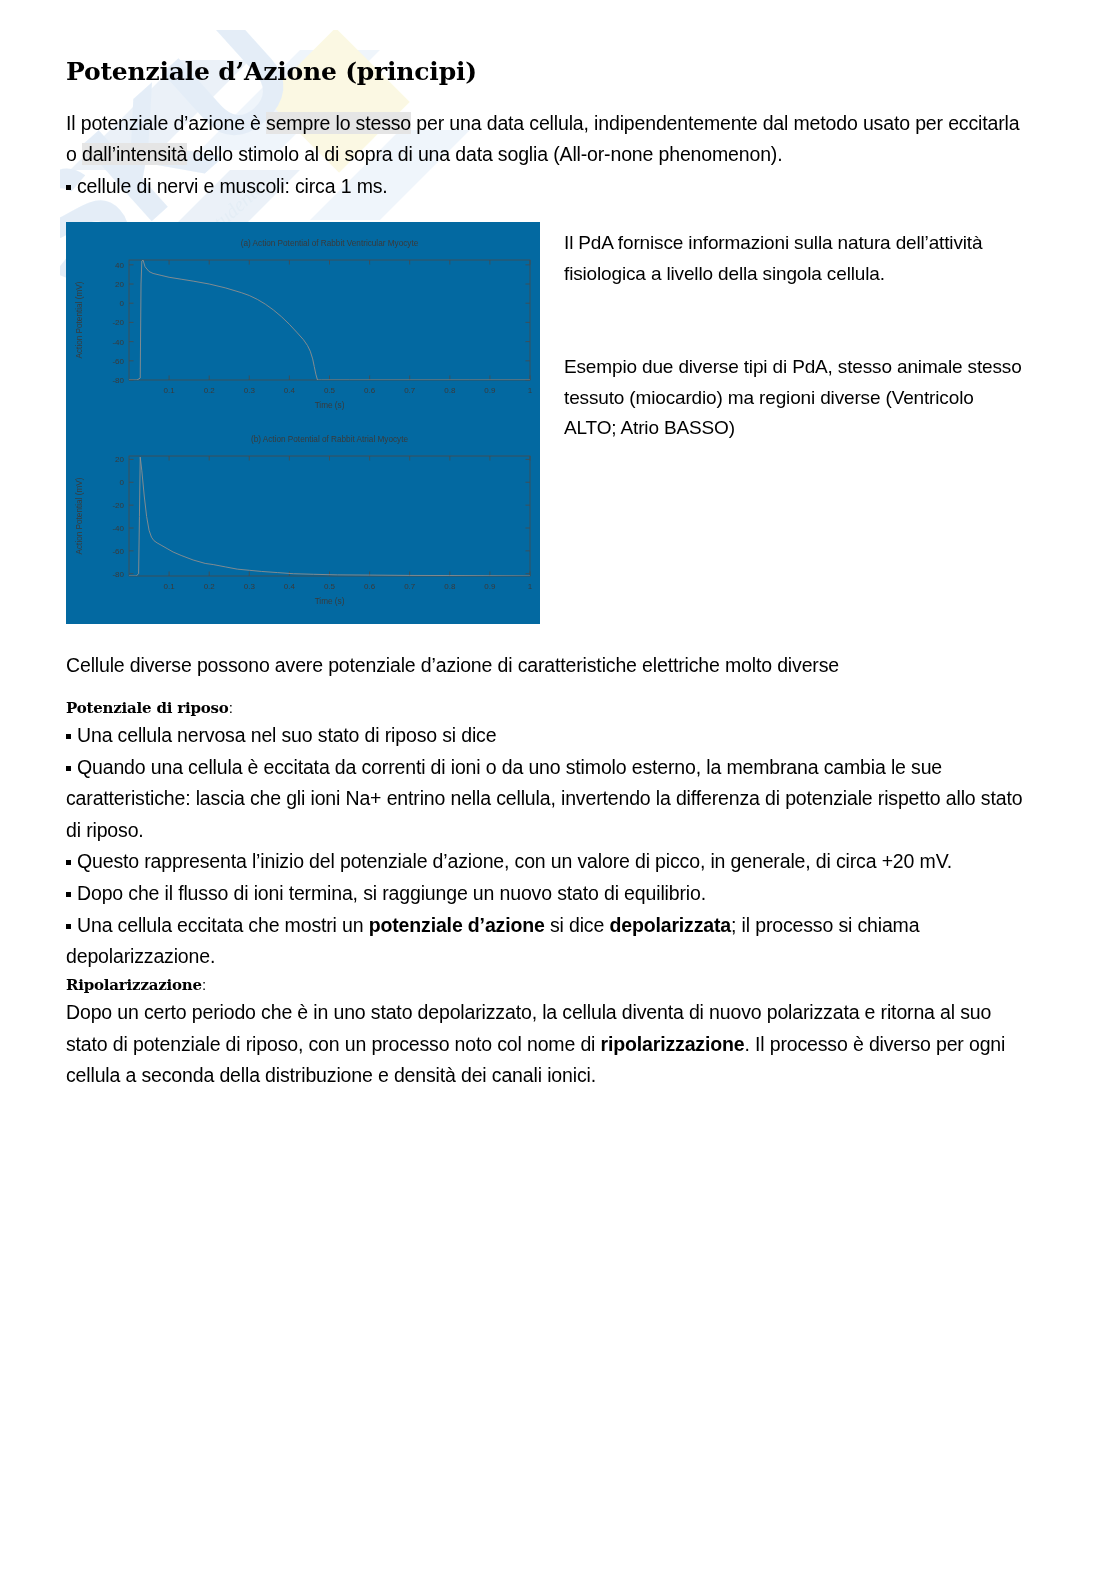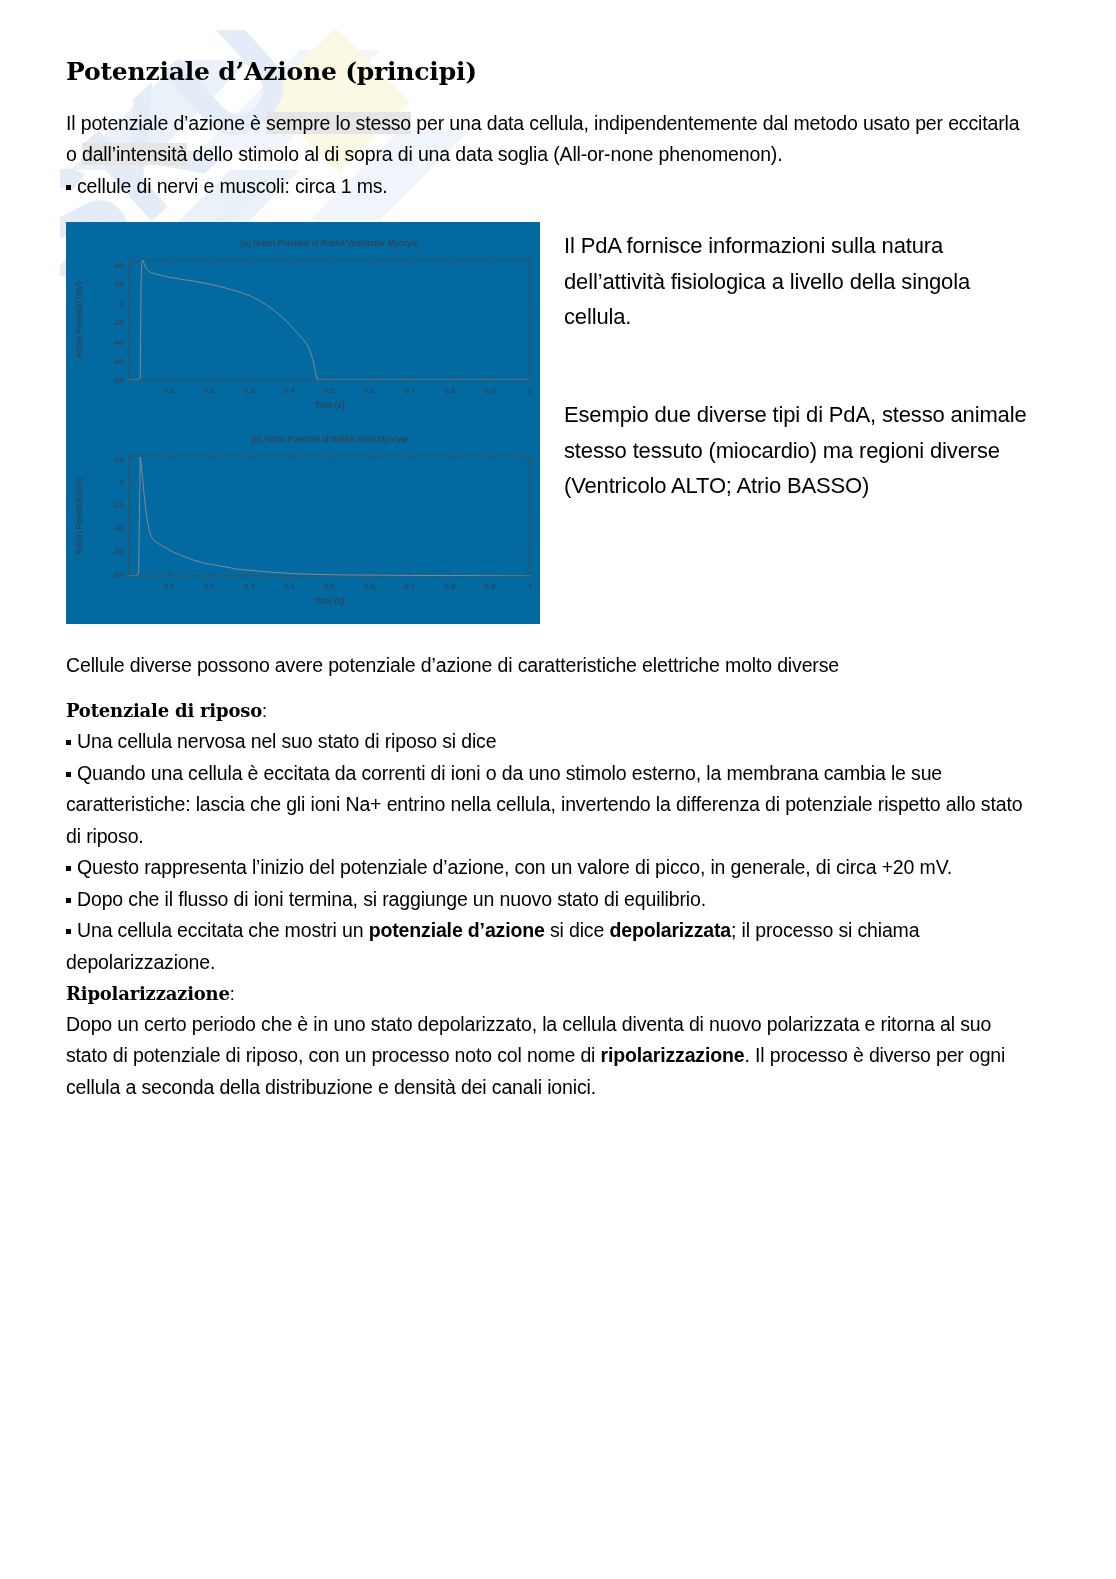--- a/index.html
+++ b/index.html
@@ -66,21 +66,21 @@
   }
 
   .arrow-mark {
     color: #e8b10f;
     font-weight: bold;
     font-size: 20px;
   }
 
   h2.sec {
     font-family: "DejaVu Serif", "Liberation Serif", serif;
-    font-size: 18px;
+    font-size: 15px;
     font-weight: bold;
     margin: 0;
     line-height: 1.62;
     letter-spacing: -0.2px;
   }
   h2.sec .colon {
     font-family: "Liberation Sans", sans-serif;
     font-weight: normal;
   }
   h2.sec.bold-colon .colon { font-weight: bold; }
@@ -100,21 +100,21 @@
     padding: 4px 0 6px 0;
     box-sizing: border-box;
     flex: 0 0 auto;
   }
   .chart-wrap { position: relative; width: 474px; }
   .chart-wrap svg { display: block; }
 
   .figure-side {
     margin-left: 24px;
     flex: 1 1 auto;
-    font-size: 22px;
+    font-size: 19px;
     line-height: 1.62;
     letter-spacing: -0.15px;
     padding-top: 6px;
   }
   .figure-side p { margin: 0; }
   .side-gap { height: 62px; }
 
   b { font-weight: bold; }
 </style>
 </head>

